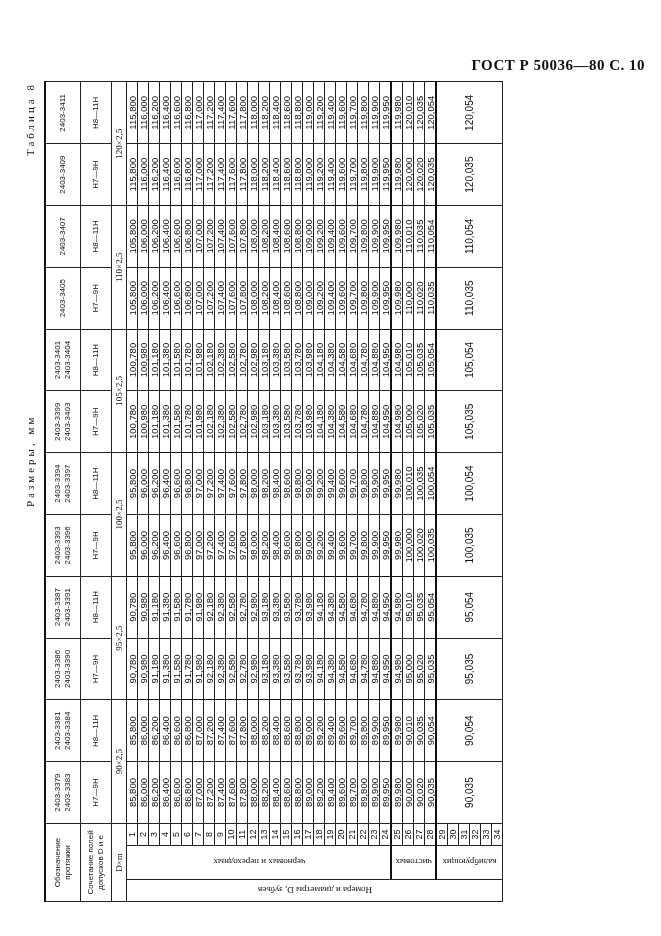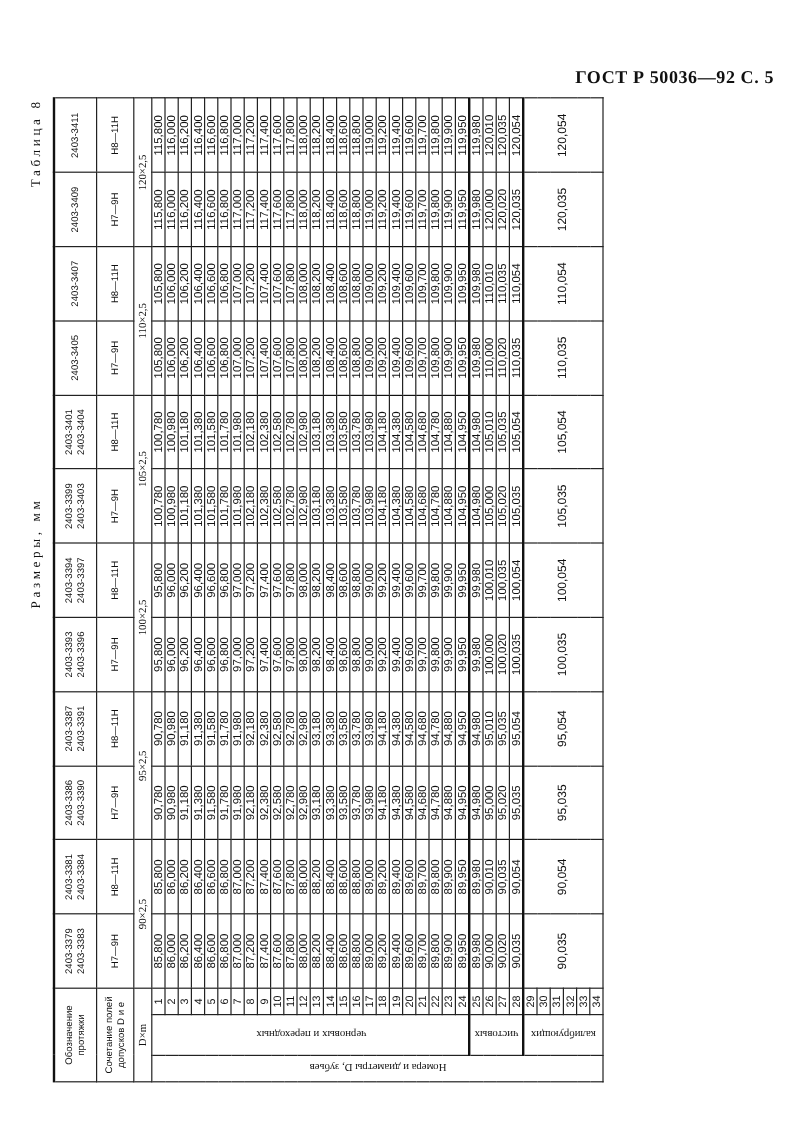--- a/index.html
+++ b/index.html
@@ -20,21 +20,21 @@
   .thick-top { border-top:2.5px solid #111; }
   td.num { height:9.6px; line-height:9px; font-size:9.5px; letter-spacing:0; }
   td.merged { font-size:10px; }
   .rowhead { font-size:9px; }
   .grp { font-family:"Liberation Serif", serif; font-size:9px; }
   .side-label { font-family:"Liberation Serif", serif; font-size:9px; }
 </style>
 </head>
 <body>
 
-<div class="page-header">ГОСТ Р 50036—92 С. 5</div>
+<div class="page-header">ГОСТ Р 50036—80 С. 10</div>
 
 <div class="rot">
   <div class="captions">
     <span class="cap-title">Размеры, мм</span>
     <span class="cap-table">Таблица 8</span>
   </div>
   <table>
     <colgroup>
       <col style="width:22px">
         <col style="width:34px">

